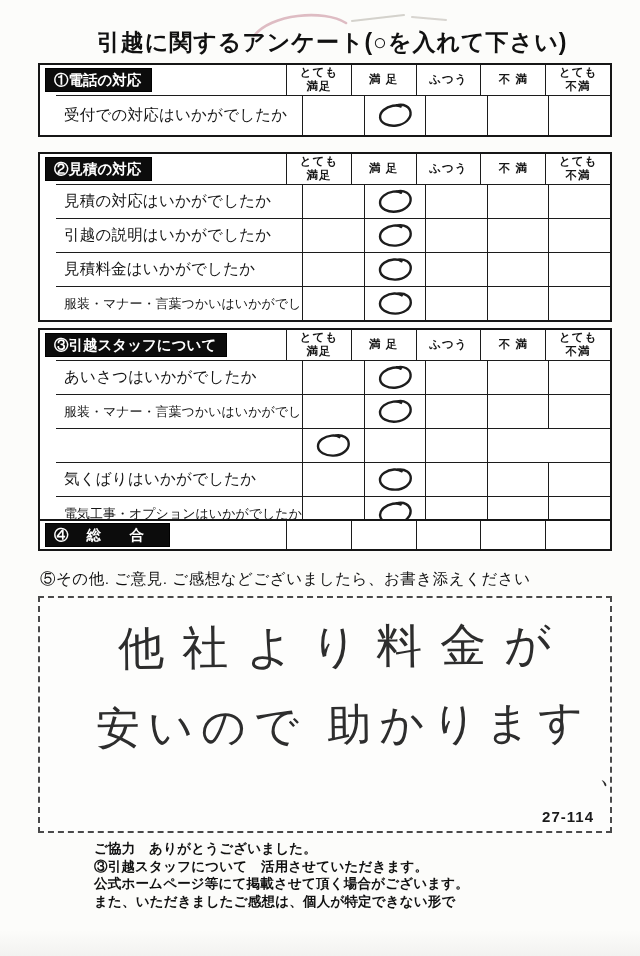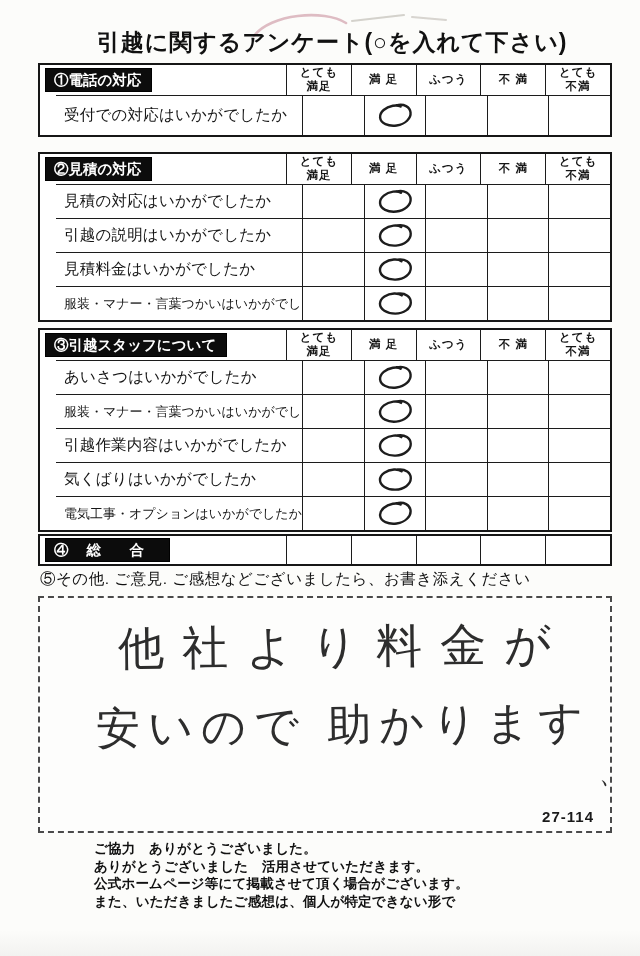--- a/index.html
+++ b/index.html
@@ -215,21 +215,20 @@
       <div class="cell rate-cell">
           <svg class="mark" width="36" height="27" viewBox="0 0 36 27" style="transform:rotate(-1deg)">
             <path d="M20 3.5 C28 2 33.5 6 33.7 11.5 C34 17.5 27.5 23 19 23.6 C10.5 24.2 3.2 20.4 3 14.6 C2.8 8.8 9.5 4.4 16.5 3.6 C19.5 3.3 22.6 3.8 24.2 5" fill="none" stroke="#1d1d1d" stroke-width="2.4" stroke-linecap="round"></path>
           </svg>
         </div>
       <div class="cell rate-cell"></div>
       <div class="cell rate-cell"></div>
       <div class="cell rate-cell"></div>
     </div>
     <div class="row body-row">
-      <div class="cell qlabel">引越作業内容はいかがでしたか</div>
       <div class="cell rate-cell"></div>
       <div class="cell rate-cell">
           <svg class="mark" width="36" height="27" viewBox="0 0 36 27" style="transform:rotate(1deg)">
             <path d="M20 3.5 C28 2 33.5 6 33.7 11.5 C34 17.5 27.5 23 19 23.6 C10.5 24.2 3.2 20.4 3 14.6 C2.8 8.8 9.5 4.4 16.5 3.6 C19.5 3.3 22.6 3.8 24.2 5" fill="none" stroke="#1d1d1d" stroke-width="2.4" stroke-linecap="round"></path>
           </svg>
         </div>
       <div class="cell rate-cell"></div>
       <div class="cell rate-cell"></div>
       <div class="cell rate-cell"></div>
     </div>
@@ -252,21 +251,21 @@
           <svg class="mark" width="36" height="27" viewBox="0 0 36 27" style="transform:rotate(-4deg)">
             <path d="M20 3.5 C28 2 33.5 6 33.7 11.5 C34 17.5 27.5 23 19 23.6 C10.5 24.2 3.2 20.4 3 14.6 C2.8 8.8 9.5 4.4 16.5 3.6 C19.5 3.3 22.6 3.8 24.2 5" fill="none" stroke="#1d1d1d" stroke-width="2.4" stroke-linecap="round"></path>
           </svg>
         </div>
       <div class="cell rate-cell"></div>
       <div class="cell rate-cell"></div>
       <div class="cell rate-cell"></div>
     </div>
   </div>
 
-  <div class="qtable t4" style="top:534px;">
+  <div class="qtable t4" style="top:519px;">
     <div class="row header-row">
       <div class="cell head-first">
         <span class="secbox wide">④ 総　合</span>
       </div>
       <div class="cell rate-cell"></div>
       <div class="cell rate-cell"></div>
       <div class="cell rate-cell"></div>
       <div class="cell rate-cell"></div>
       <div class="cell rate-cell"></div>
     </div>
@@ -276,18 +275,18 @@
 
   <div class="comment-box">
     <div class="hand hand-line1">他社より料金が</div>
     <div class="hand hand-line2">安いので 助かります</div>
     <div class="hand hand-tick">、</div>
     <div class="survey-code">27-114</div>
   </div>
 
   <div class="footer">
     <div>ご協力　ありがとうございました。</div>
-    <div>ありがとうございました　活用させていただきます。</div>
+    <div>③引越スタッフについて　活用させていただきます。</div>
     <div>公式ホームページ等にて掲載させて頂く場合がございます。</div>
     <div>また、いただきましたご感想は、個人が特定できない形で</div>
   </div>
 
 </div>
 
 </body></html>

